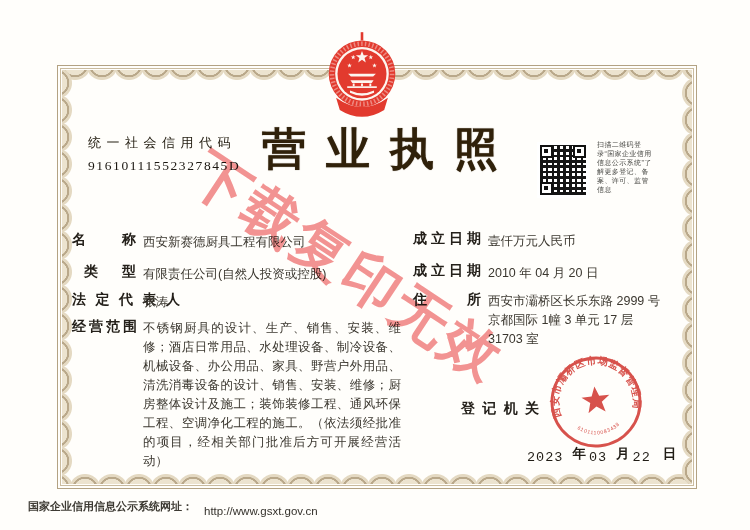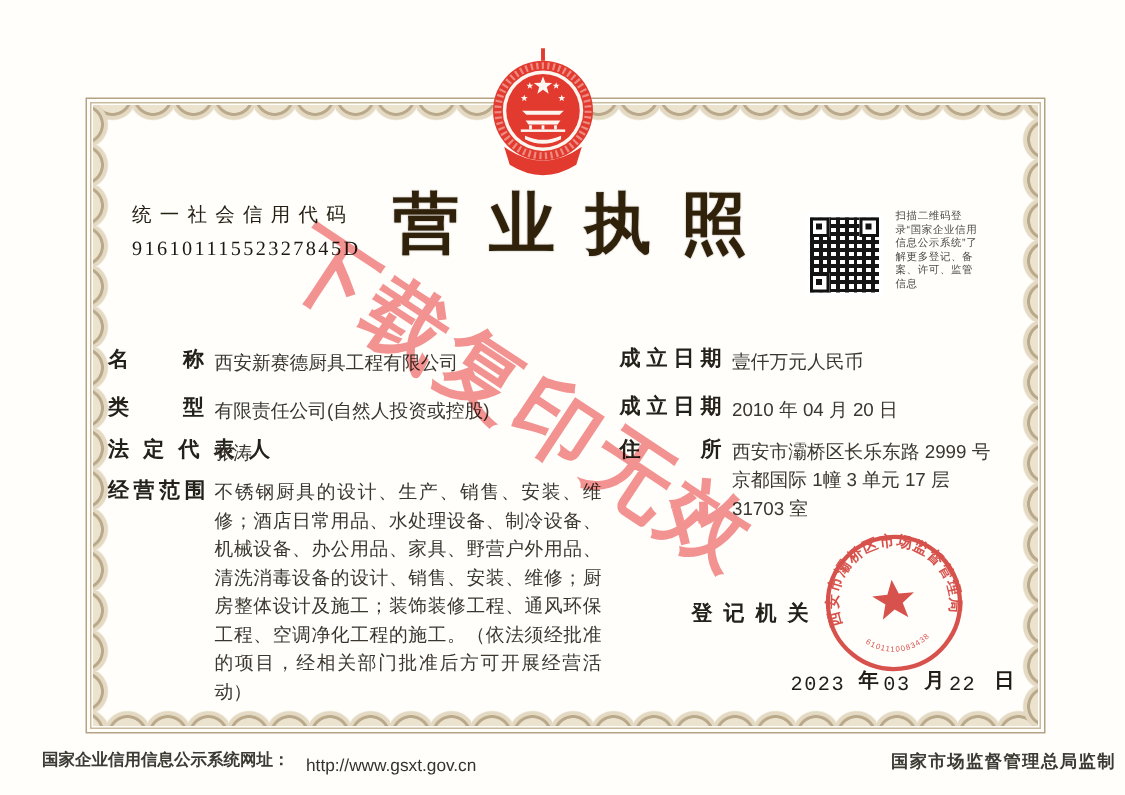--- a/index.html
+++ b/index.html
@@ -128,21 +128,21 @@
     <div class="finder f-tl"></div>
     <div class="finder f-tr"></div>
     <div class="finder f-bl"></div>
   </div>
   <div class="qr-caption">扫描二维码登录“国家企业信用信息公示系统”了解更多登记、备案、许可、监管信息</div>
 
   <div class="l-col">
     <div class="lab l2" style="left:72px; top:231px;">名称</div>
     <div class="val" style="left:143px; top:233px;">西安新赛德厨具工程有限公司</div>
 
-    <div class="lab l2" style="left:72px; top:263px;">类型</div>
+    <div class="lab l2" style="left:72px; top:263px;padding-left:12px;">类型</div>
     <div class="val" style="left:143px; top:265px;">有限责任公司(自然人投资或控股)</div>
 
     <div class="lab l5" style="left:72px; top:291px;">法定代表人</div>
     <div class="val" style="left:143px; top:293px;">张涛</div>
 
     <div class="lab l4" style="left:72px; top:318px;">经营范围</div>
     <div class="val" style="left:143px; top:319px; width:258px; text-align:justify;">不锈钢厨具的设计、生产、销售、安装、维修；酒店日常用品、水处理设备、制冷设备、机械设备、办公用品、家具、野营户外用品、清洗消毒设备的设计、销售、安装、维修；厨房整体设计及施工；装饰装修工程、通风环保工程、空调净化工程的施工。（依法须经批准的项目，经相关部门批准后方可开展经营活动）</div>
   </div>
 
   <div class="r-col">
@@ -177,15 +177,14 @@
     <span class="num">2023</span>
     <span class="cn">年</span>
     <span class="num">03</span>
     <span class="cn">月</span>
     <span class="num">22</span>
     <span class="cn" style="margin-left:12px;">日</span>
   </div>
 
   <div class="f-left-label">国家企业信用信息公示系统网址：</div>
   <div class="f-left-url">http://www.gsxt.gov.cn</div>
-  <div class="f-right">国家市场监督管理总局监制</div>
 
 </div>
 
 </body></html>

